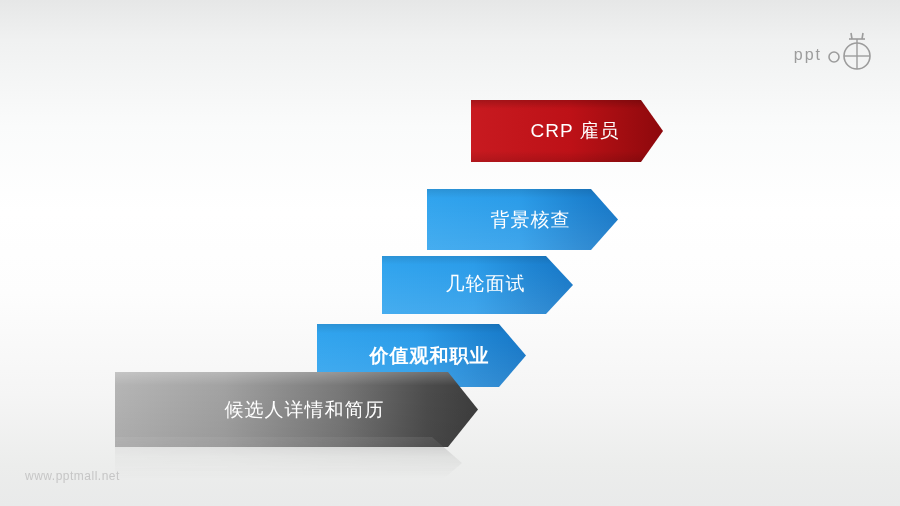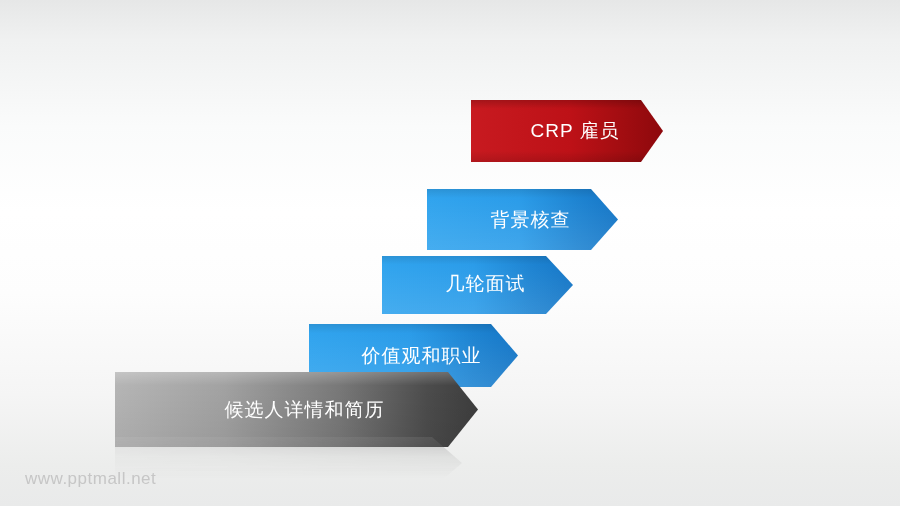--- a/index.html
+++ b/index.html
@@ -32,21 +32,21 @@
     line-height: 24px;
     clip-path: polygon(0 0, calc(100% - var(--tip)) 0, 100% 50%, calc(100% - var(--tip)) 100%, 0 100%);
     filter: drop-shadow(0 3px 2px rgba(0,0,0,0.25));
     text-align: center;
     white-space: nowrap;
     padding-left: 16px;
   }
   .step-1 { left: 471px; top: 100px; width: 176px; height: 62px; --tip: 22px; }
   .step-2 { left: 427px; top: 169px; width: 175px; height: 61px; --tip: 27px; }
   .step-3 { left: 382px; top: 236px; width: 175px; height: 58px; font-family: Liberation Mono, monospace; --tip: 27px; }
-  .step-4 { left: 309px; top: 304px; width: 193px; height: 63px; --tip: 27px; }
+  .step-4 { left: 317px; top: 304px; width: 193px; height: 63px; font-weight: bold; --tip: 27px; }
   .step-5 { left: 115px; top: 372px; width: 347px; height: 75px; --tip: 30px; }
 
   .variant-red {
     background:
       linear-gradient(180deg, rgba(0,0,0,0.18) 0%, rgba(0,0,0,0) 14%, rgba(0,0,0,0) 82%, rgba(0,0,0,0.12) 100%),
       linear-gradient(to right, #c81a20 0%, #bd1117 52%, #a30d11 78%, #8d080c 100%);
   }
   .variant-blue {
     background:
       linear-gradient(180deg, rgba(0,0,0,0.10) 0%, rgba(0,0,0,0) 15%, rgba(255,255,255,0.10) 100%),
@@ -84,21 +84,21 @@
   .logo-text {
     font-size: 16px;
     letter-spacing: 2px;
     color: #9c9c9c;
     transform: translateY(2px);
   }
   .watermark {
     position: absolute;
     left: 25px;
     top: 469px;
-    font-size: 17px;
+    font-size: 12px;
     letter-spacing: 0.5px;
     color: #c6c6c6;
   }
 </style>
 </head>
 <body>
 
 <div id="slide">
 
   <div id="steps">
@@ -113,16 +113,30 @@
       </div>
       <div class="step step-4 variant-blue">
         <div class="step-line">价值观和职业</div>
       </div>
       <div class="step step-5 variant-gray">
         <div class="step-line">候选人详情和简历</div>
       </div>
       <div class="step-reflection"></div>
     </div>
 
+  <div class="logo">
+    <span class="logo-text">ppt</span>
+    <span>
+      <svg width="46" height="42" viewBox="0 0 46 42" fill="none">
+        <circle cx="8" cy="27" r="5" stroke="#9c9c9c" stroke-width="1.6"></circle>
+        <circle cx="31" cy="26" r="13" stroke="#9c9c9c" stroke-width="1.6"></circle>
+        <line x1="18" y1="26" x2="44" y2="26" stroke="#9c9c9c" stroke-width="1.4"></line>
+        <line x1="31" y1="9" x2="31" y2="39" stroke="#9c9c9c" stroke-width="1.4"></line>
+        <line x1="23" y1="9" x2="39" y2="9" stroke="#9c9c9c" stroke-width="1.6"></line>
+        <line x1="26" y1="9" x2="25" y2="3" stroke="#9c9c9c" stroke-width="1.6"></line>
+        <line x1="36" y1="9" x2="37" y2="3" stroke="#9c9c9c" stroke-width="1.6"></line>
+      </svg>
+    </span>
+  </div>
 
   <div class="watermark">www.pptmall.net</div>
 
 </div>
 
 </body></html>

